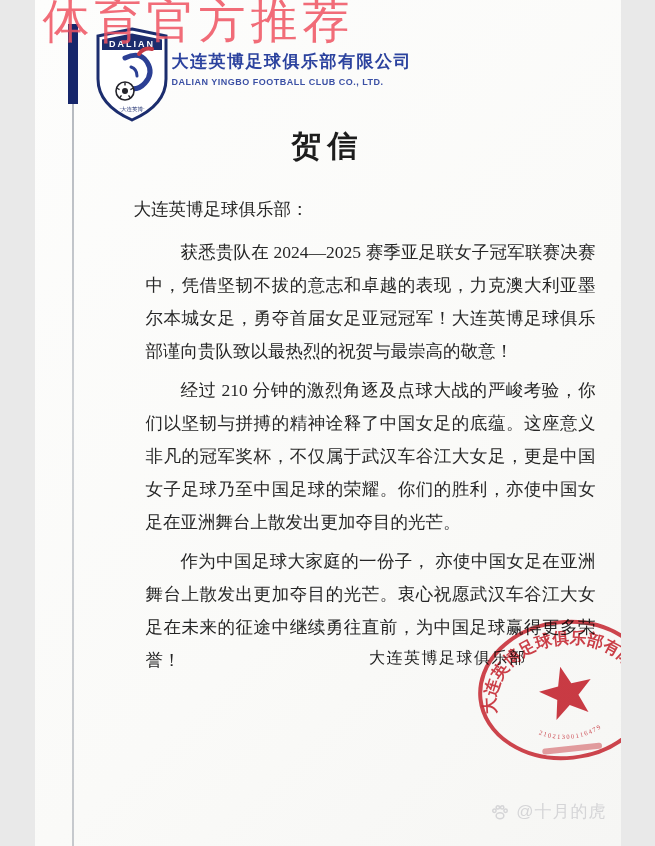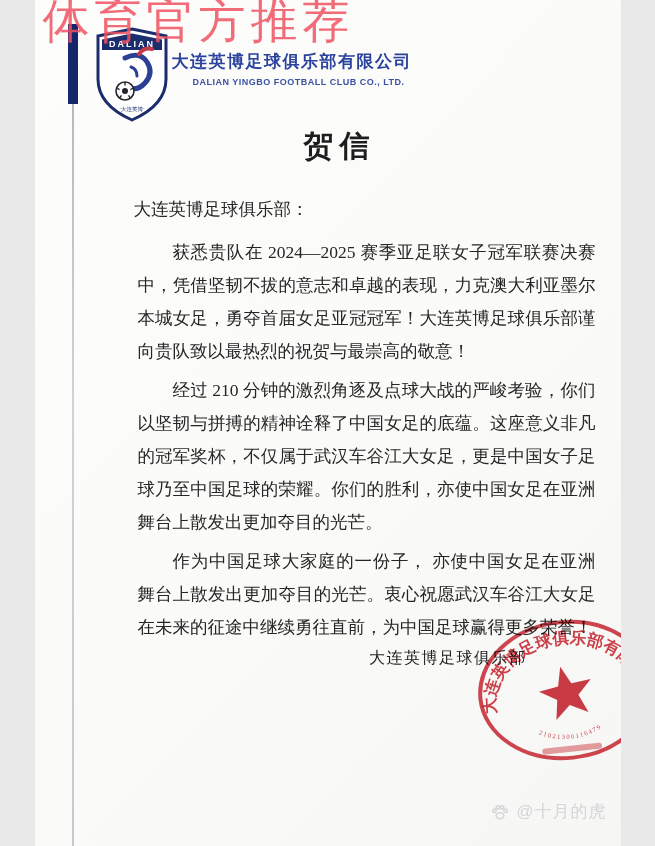--- a/index.html
+++ b/index.html
@@ -17,28 +17,28 @@
   }
   
   .left-bar { position:absolute; left:33px; top:24px; width:10px; height:80px; background:#16266b; }
   .left-line { position:absolute; left:37px; top:104px; width:2px; height:742px;
     background:linear-gradient(#b6bac0,#cfd2d6 40%,#c6c9cd); }
   
   .logo { position:absolute; left:60px; top:27px; }
   .club-names { position:absolute; left:137px; top:50px; color:#2b429e;
     font-family:"Liberation Sans","DejaVu Sans",sans-serif; }
   .club-cn { font-size:17px; font-weight:bold; letter-spacing:1.5px; }
-  .club-en { font-size:9px; font-weight:bold; letter-spacing:.5px; margin-top:4px; opacity:.92;margin-left:21px; }
+  .club-en { font-size:9px; font-weight:bold; letter-spacing:.5px; margin-top:4px; opacity:.92; }
   
-  .title { position:absolute; top:126px; left:12px; width:100%; text-align:center;
+  .title { position:absolute; top:126px; left:0; width:100%; text-align:center;
     font-size:30px; font-weight:bold; letter-spacing:6px; color:#1d1d1d; }
   .body-text { position:absolute; left:99px; top:193px; width:462px;
     font-size:17.5px; line-height:33px; color:#262626; text-align:justify; }
   .salutation { margin:0 0 10px 0; }
-  .para { margin:0 0 6px 4px; text-indent:2em; }
+  .para { margin:0 0 6px 12px; text-indent:2em; }
   .signature { position:absolute; right:94px; top:648px; font-size:16px;
     color:#1f1f1f; letter-spacing:1.5px; }
   .date-line { position:absolute; right:97px; top:690px; font-size:17.5px;
     color:#1f1f1f; letter-spacing:1px; }
   
   .seal { position:absolute; left:438px; top:610px; mix-blend-mode:multiply; opacity:.95; }
   
   .wm-bottom { position:absolute; right:14px; top:800px; display:flex; align-items:center; gap:6px;
     color:#d5d5d7; font-size:17px; letter-spacing:1px;
     font-family:"Liberation Sans","DejaVu Sans",sans-serif; }

